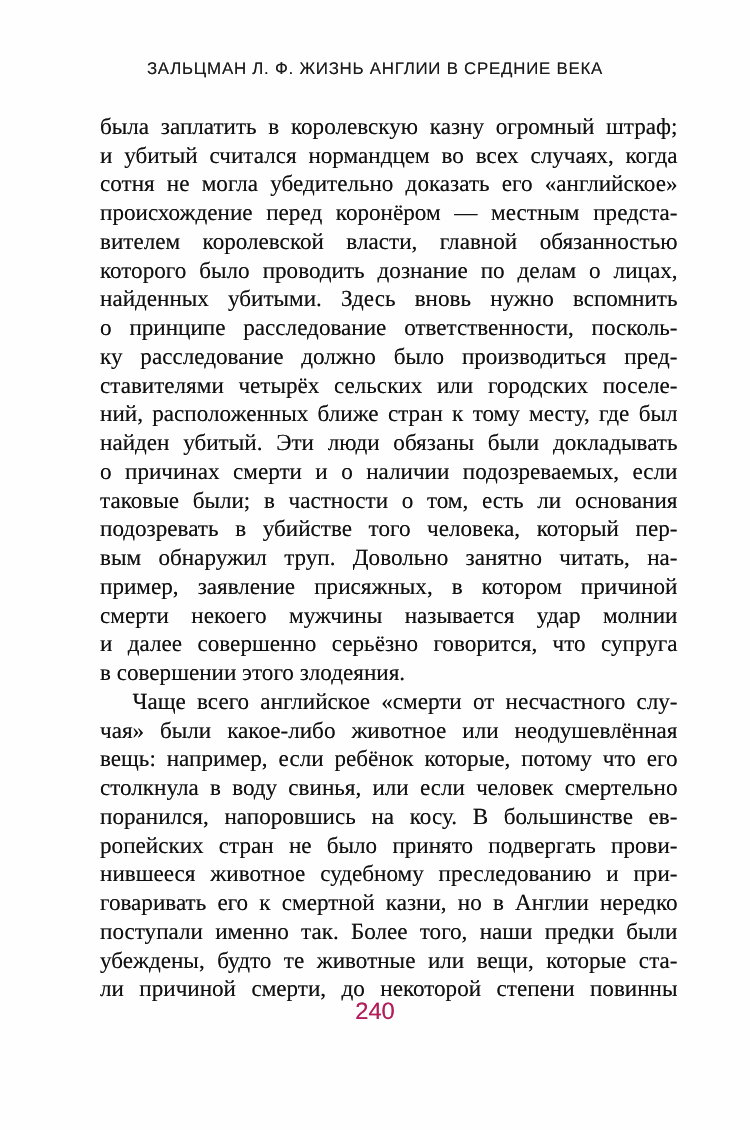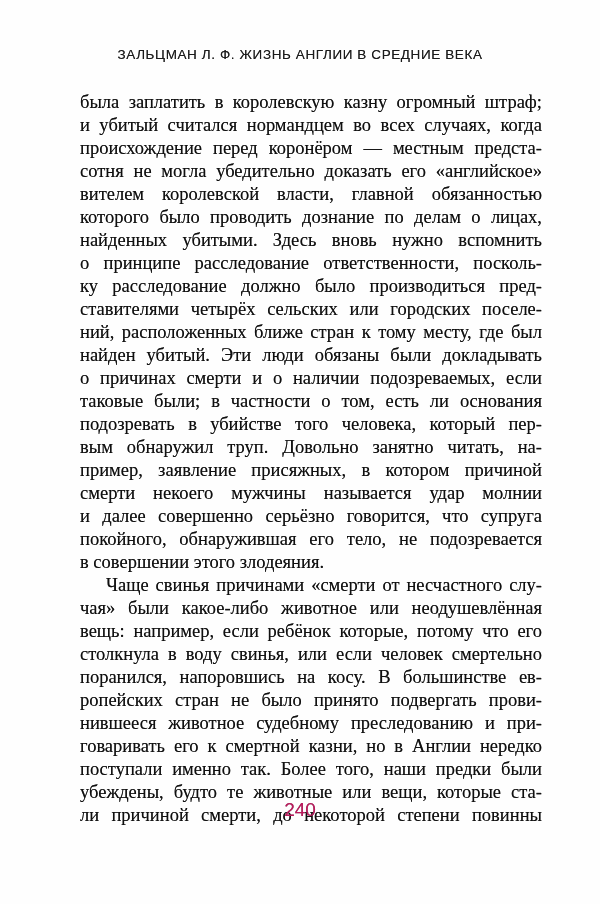--- a/index.html
+++ b/index.html
@@ -68,40 +68,39 @@
 </head>
 <body>
 
 <div class="page">
 
   <div class="running-head">ЗАЛЬЦМАН Л. Ф. ЖИЗНЬ АНГЛИИ В СРЕДНИЕ ВЕКА</div>
 
   <div class="text-block">
     <div class="line">была заплатить в королевскую казну огромный штраф;</div>
     <div class="line">и убитый считался нормандцем во всех случаях, когда</div>
+    <div class="line">сотня не могла убедительно доказать его «английское»</div>
     <div class="line">происхождение перед коронёром — местным предста-</div>
-    <div class="line">сотня не могла убедительно доказать его «английское»</div>
     <div class="line">вителем королевской власти, главной обязанностью</div>
     <div class="line">которого было проводить дознание по делам о лицах,</div>
     <div class="line">найденных убитыми. Здесь вновь нужно вспомнить</div>
     <div class="line">о принципе расследование ответственности, посколь-</div>
     <div class="line">ку расследование должно было производиться пред-</div>
     <div class="line">ставителями четырёх сельских или городских поселе-</div>
     <div class="line">ний, расположенных ближе стран к тому месту, где был</div>
     <div class="line">найден убитый. Эти люди обязаны были докладывать</div>
     <div class="line">о причинах смерти и о наличии подозреваемых, если</div>
     <div class="line">таковые были; в частности о том, есть ли основания</div>
     <div class="line">подозревать в убийстве того человека, который пер-</div>
     <div class="line">вым обнаружил труп. Довольно занятно читать, на-</div>
     <div class="line">пример, заявление присяжных, в котором причиной</div>
     <div class="line">смерти некоего мужчины называется удар молнии</div>
     <div class="line">и далее совершенно серьёзно говорится, что супруга</div>
-    <div class="line">покойного, обнаружившая его тело, не подозревается</div>
     <div class="line para-end">в совершении этого злодеяния.</div>
-    <div class="line indented">Чаще свинья причинами «смерти от несчастного слу-</div>
+    <div class="line indented">Чаще всего английское «смерти от несчастного слу-</div>
     <div class="line">чая» были какое-либо животное или неодушевлённая</div>
     <div class="line">вещь: например, если ребёнок которые, потому что его</div>
     <div class="line">столкнула в воду свинья, или если человек смертельно</div>
     <div class="line">поранился, напоровшись на косу. В большинстве ев-</div>
     <div class="line">ропейских стран не было принято подвергать прови-</div>
     <div class="line">нившееся животное судебному преследованию и при-</div>
     <div class="line">говаривать его к смертной казни, но в Англии нередко</div>
     <div class="line">поступали именно так. Более того, наши предки были</div>
     <div class="line">убеждены, будто те животные или вещи, которые ста-</div>
     <div class="line">ли причиной смерти, до некоторой степени повинны</div>

